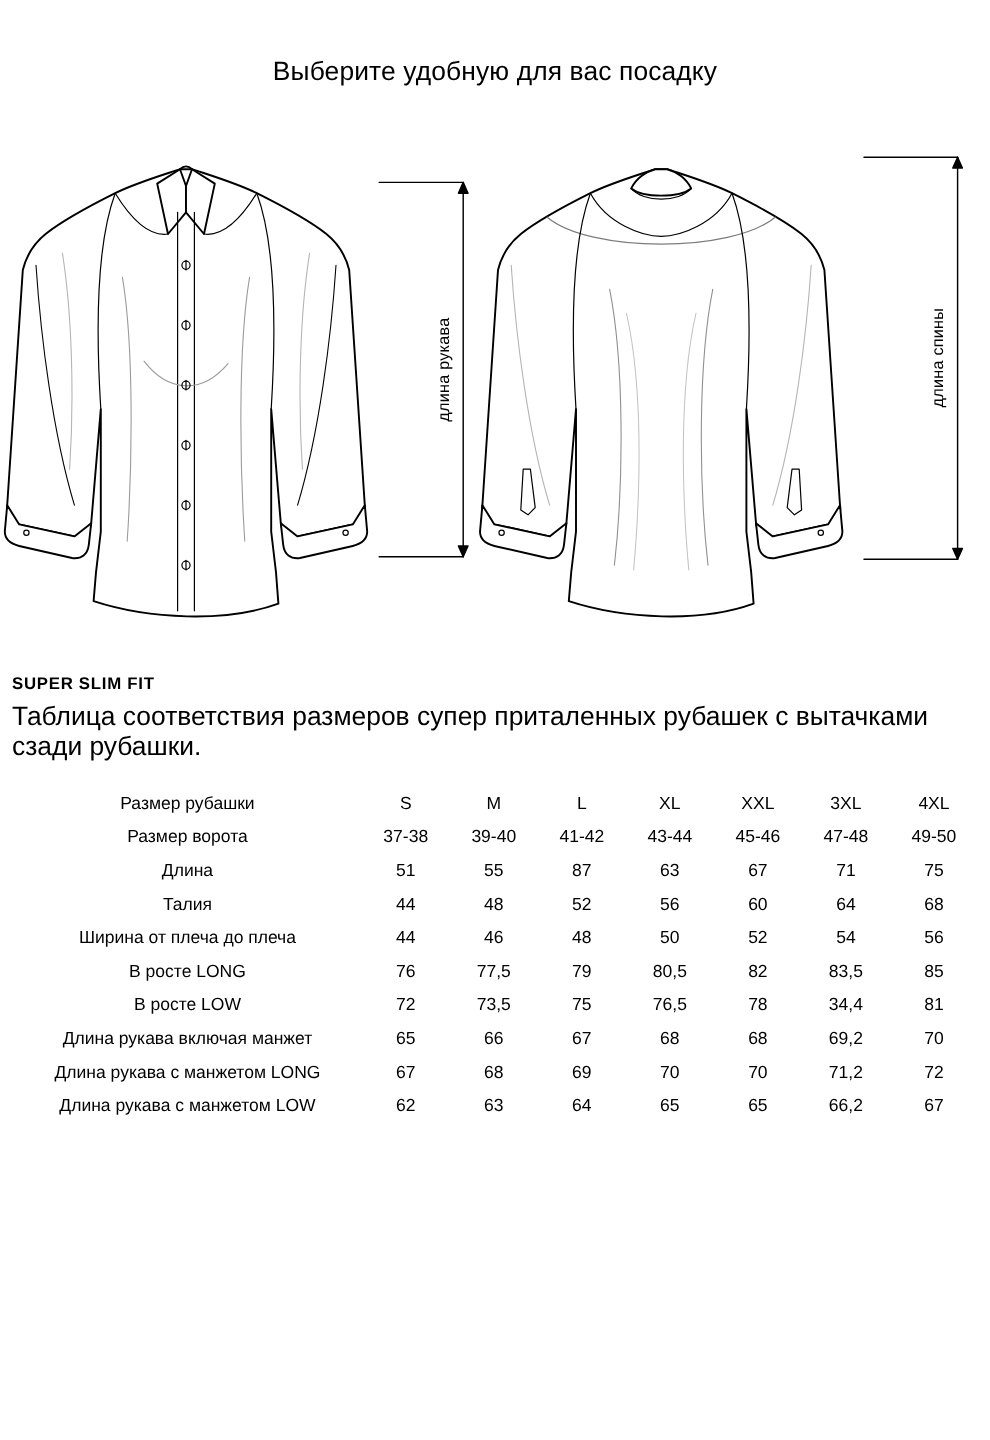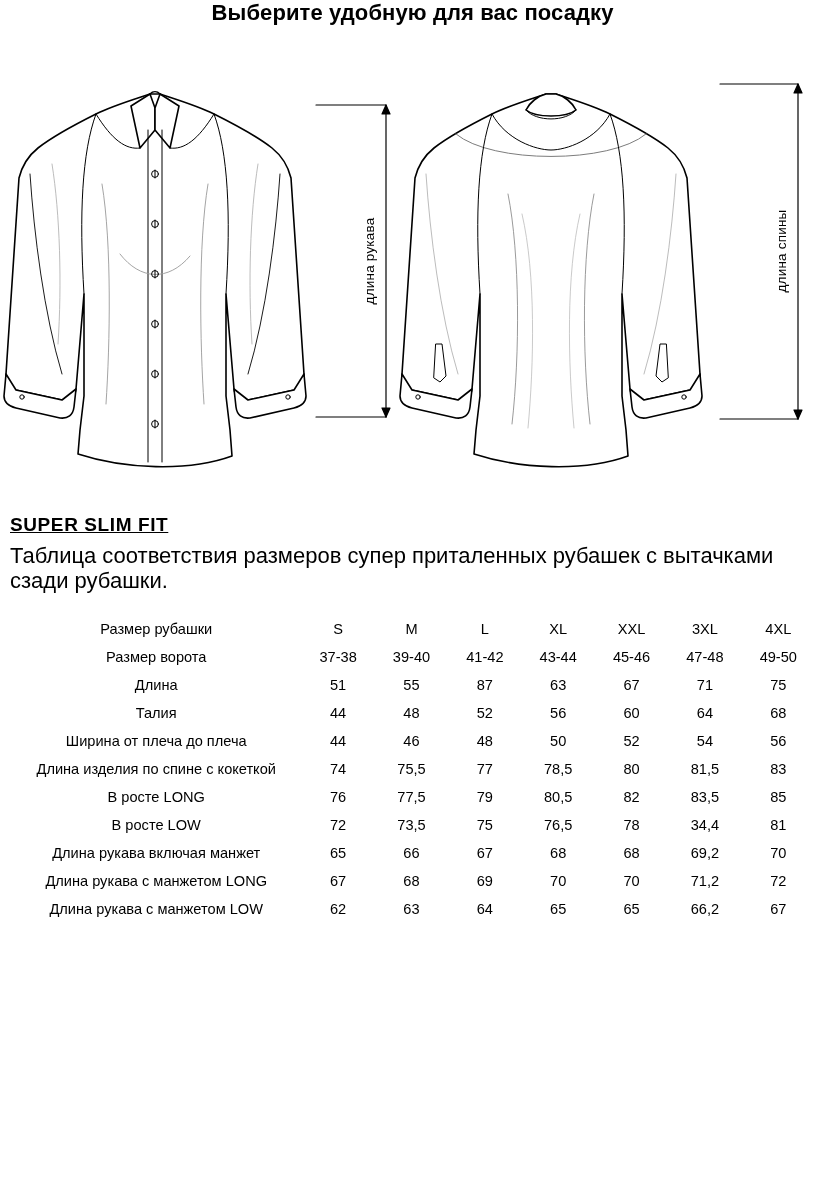--- a/index.html
+++ b/index.html
@@ -17,42 +17,42 @@
   }
   .page {
     position: relative;
     width: 825px;
     height: 1200px;
     box-sizing: border-box;
   }
   .title {
     text-align: center;
     font-size: 22px;
-    font-weight: bold;
+    font-weight: normal;
     margin: 0;
+    padding-top: 47px;
     letter-spacing: 0.1px;
   }
   .illustration {
     position: relative;
     width: 825px;
     height: 470px;
     margin-top: 18px;
   }
   .illustration svg {
     display: block;
   }
   .fit-section {
     padding: 0 12px 0 10px;
   }
   .fit-name {
-    font-size: 19px;
+    font-size: 14px;
     font-weight: bold;
     letter-spacing: 0.6px;
     margin: 0 0 7px 0;
-    text-decoration: underline;
   }
   .fit-desc {
     font-size: 22px;
     line-height: 25px;
     margin: 0;
     max-width: 790px;
   }
   table.size-table {
     margin-top: 22px;
     border-collapse: collapse;
@@ -302,30 +302,20 @@
             <td class="rowhead">Ширина от плеча до плеча</td>
             <td>44</td>
             <td>46</td>
             <td>48</td>
             <td>50</td>
             <td>52</td>
             <td>54</td>
             <td>56</td>
           </tr>
           <tr>
-            <td class="rowhead">Длина изделия по спине с кокеткой</td>
-            <td>74</td>
-            <td>75,5</td>
-            <td>77</td>
-            <td>78,5</td>
-            <td>80</td>
-            <td>81,5</td>
-            <td>83</td>
-          </tr>
-          <tr>
             <td class="rowhead">В росте LONG</td>
             <td>76</td>
             <td>77,5</td>
             <td>79</td>
             <td>80,5</td>
             <td>82</td>
             <td>83,5</td>
             <td>85</td>
           </tr>
           <tr>

